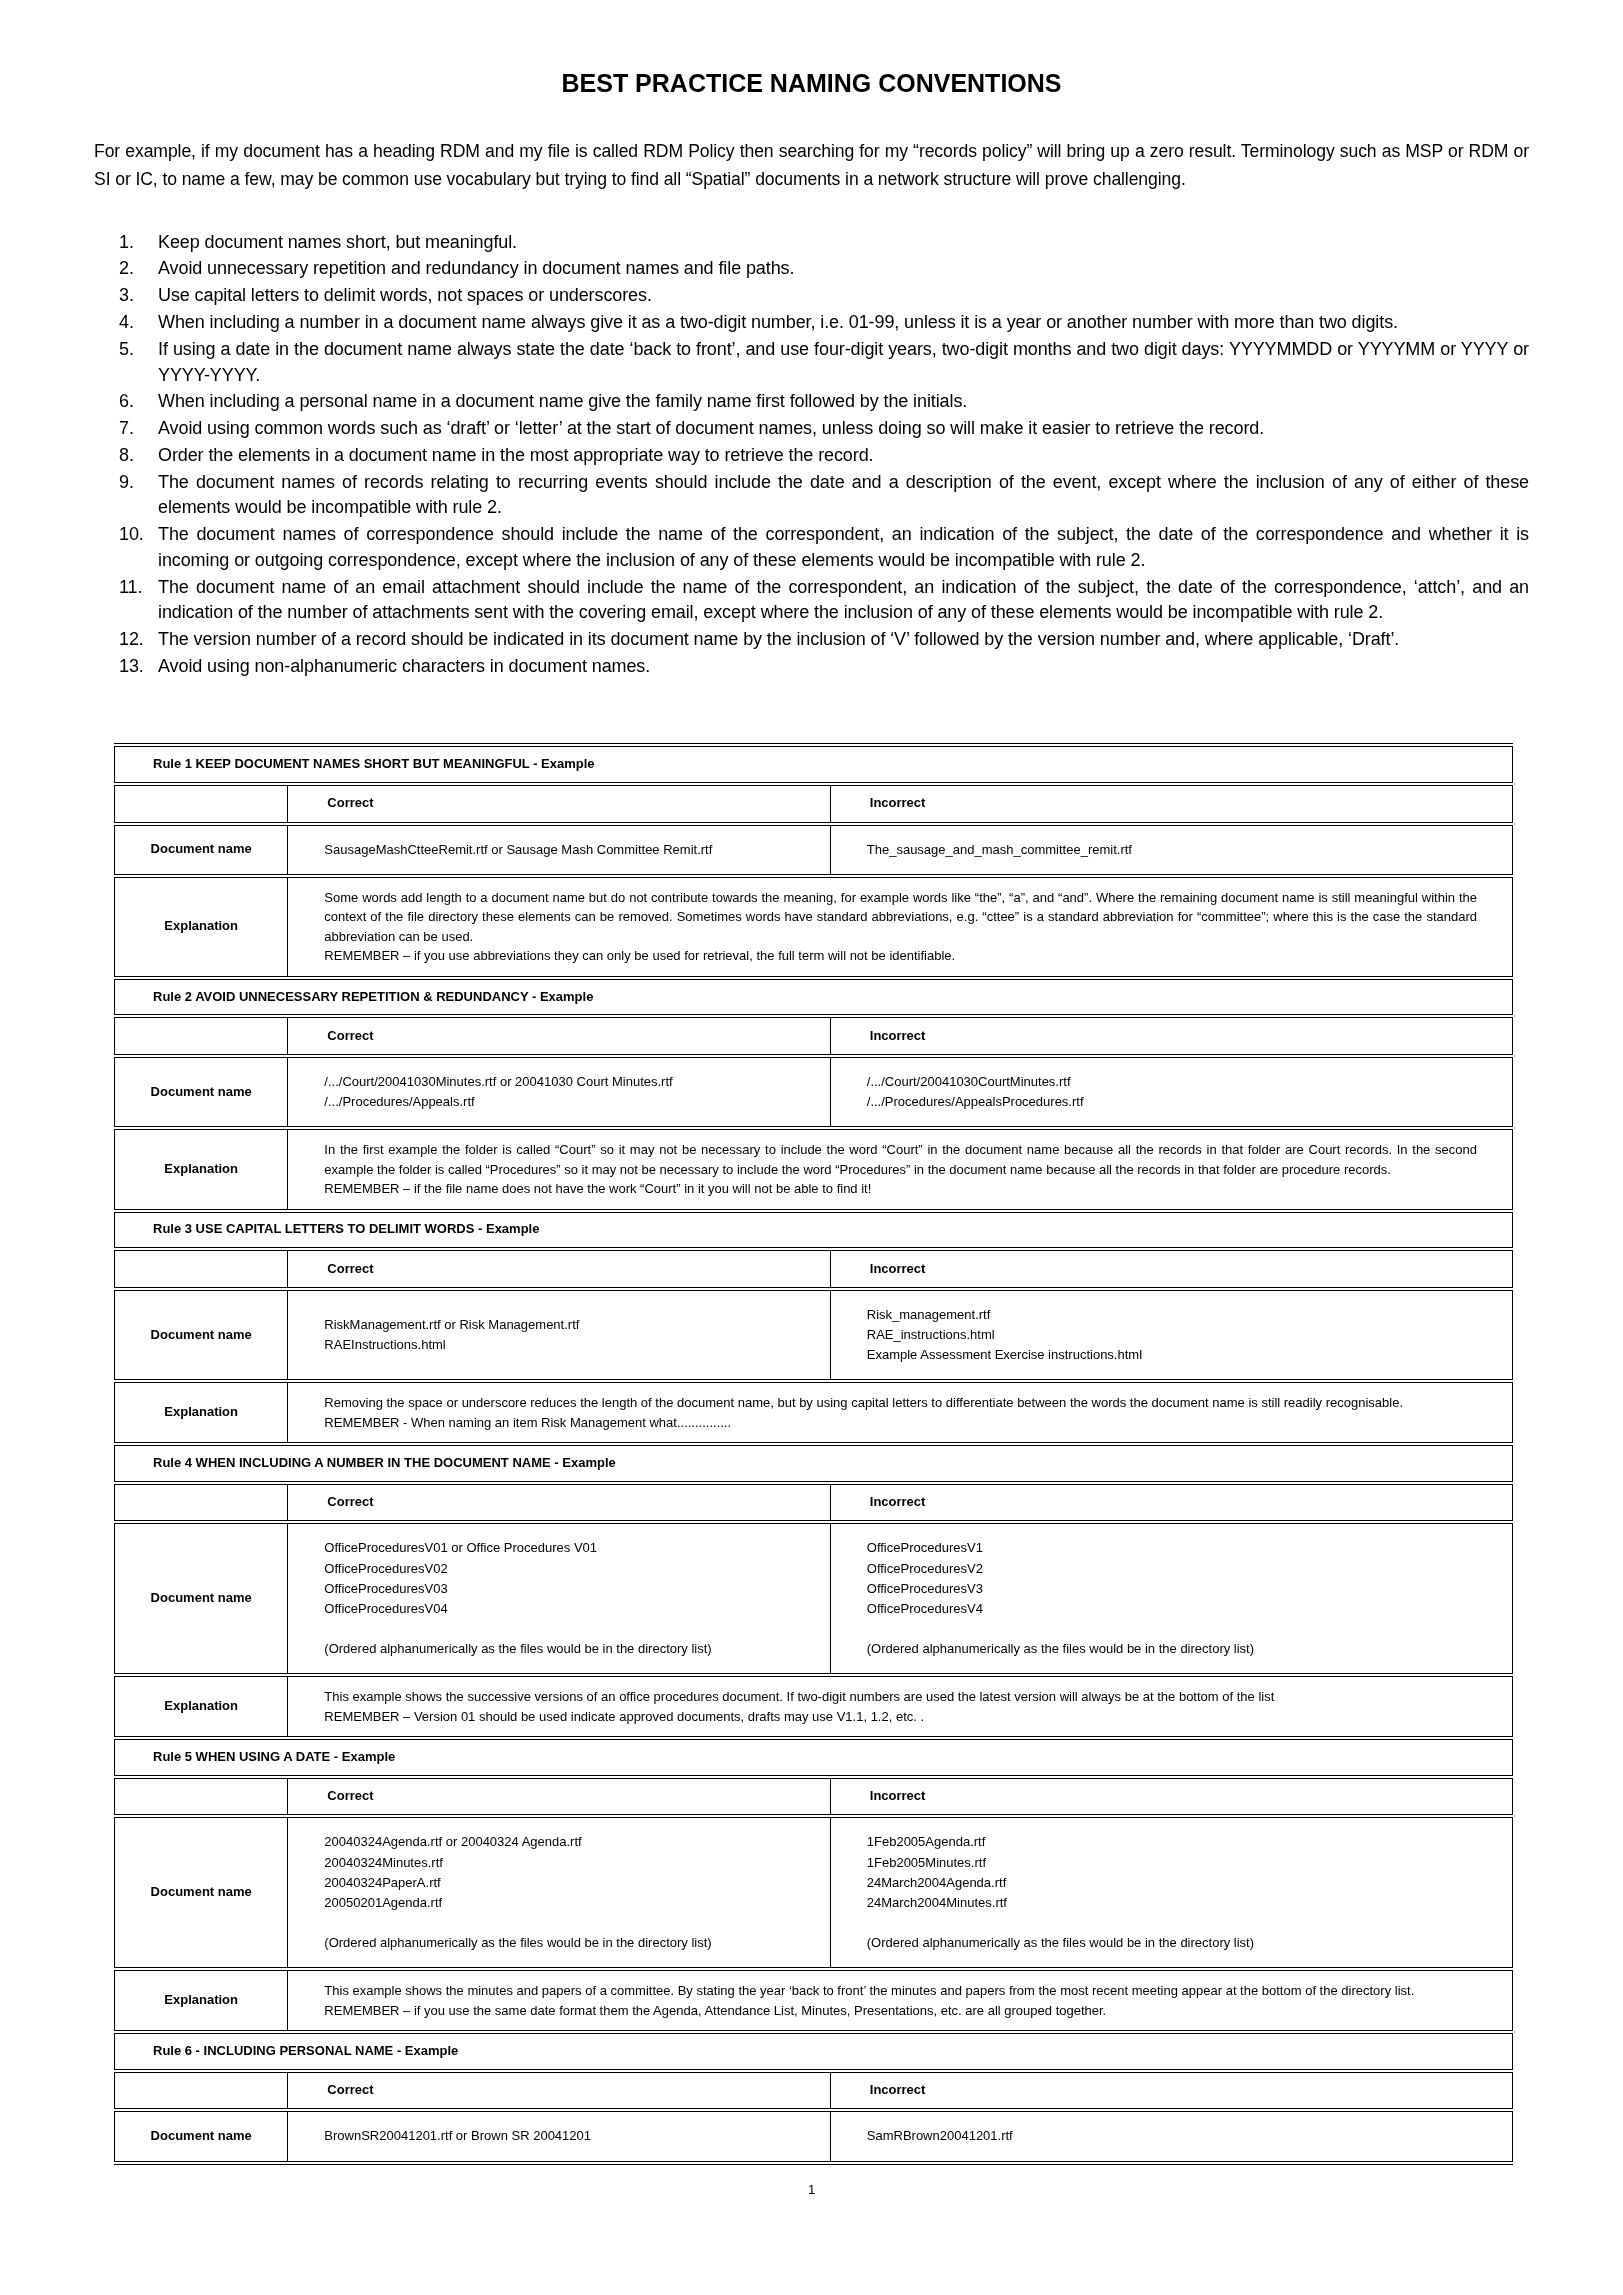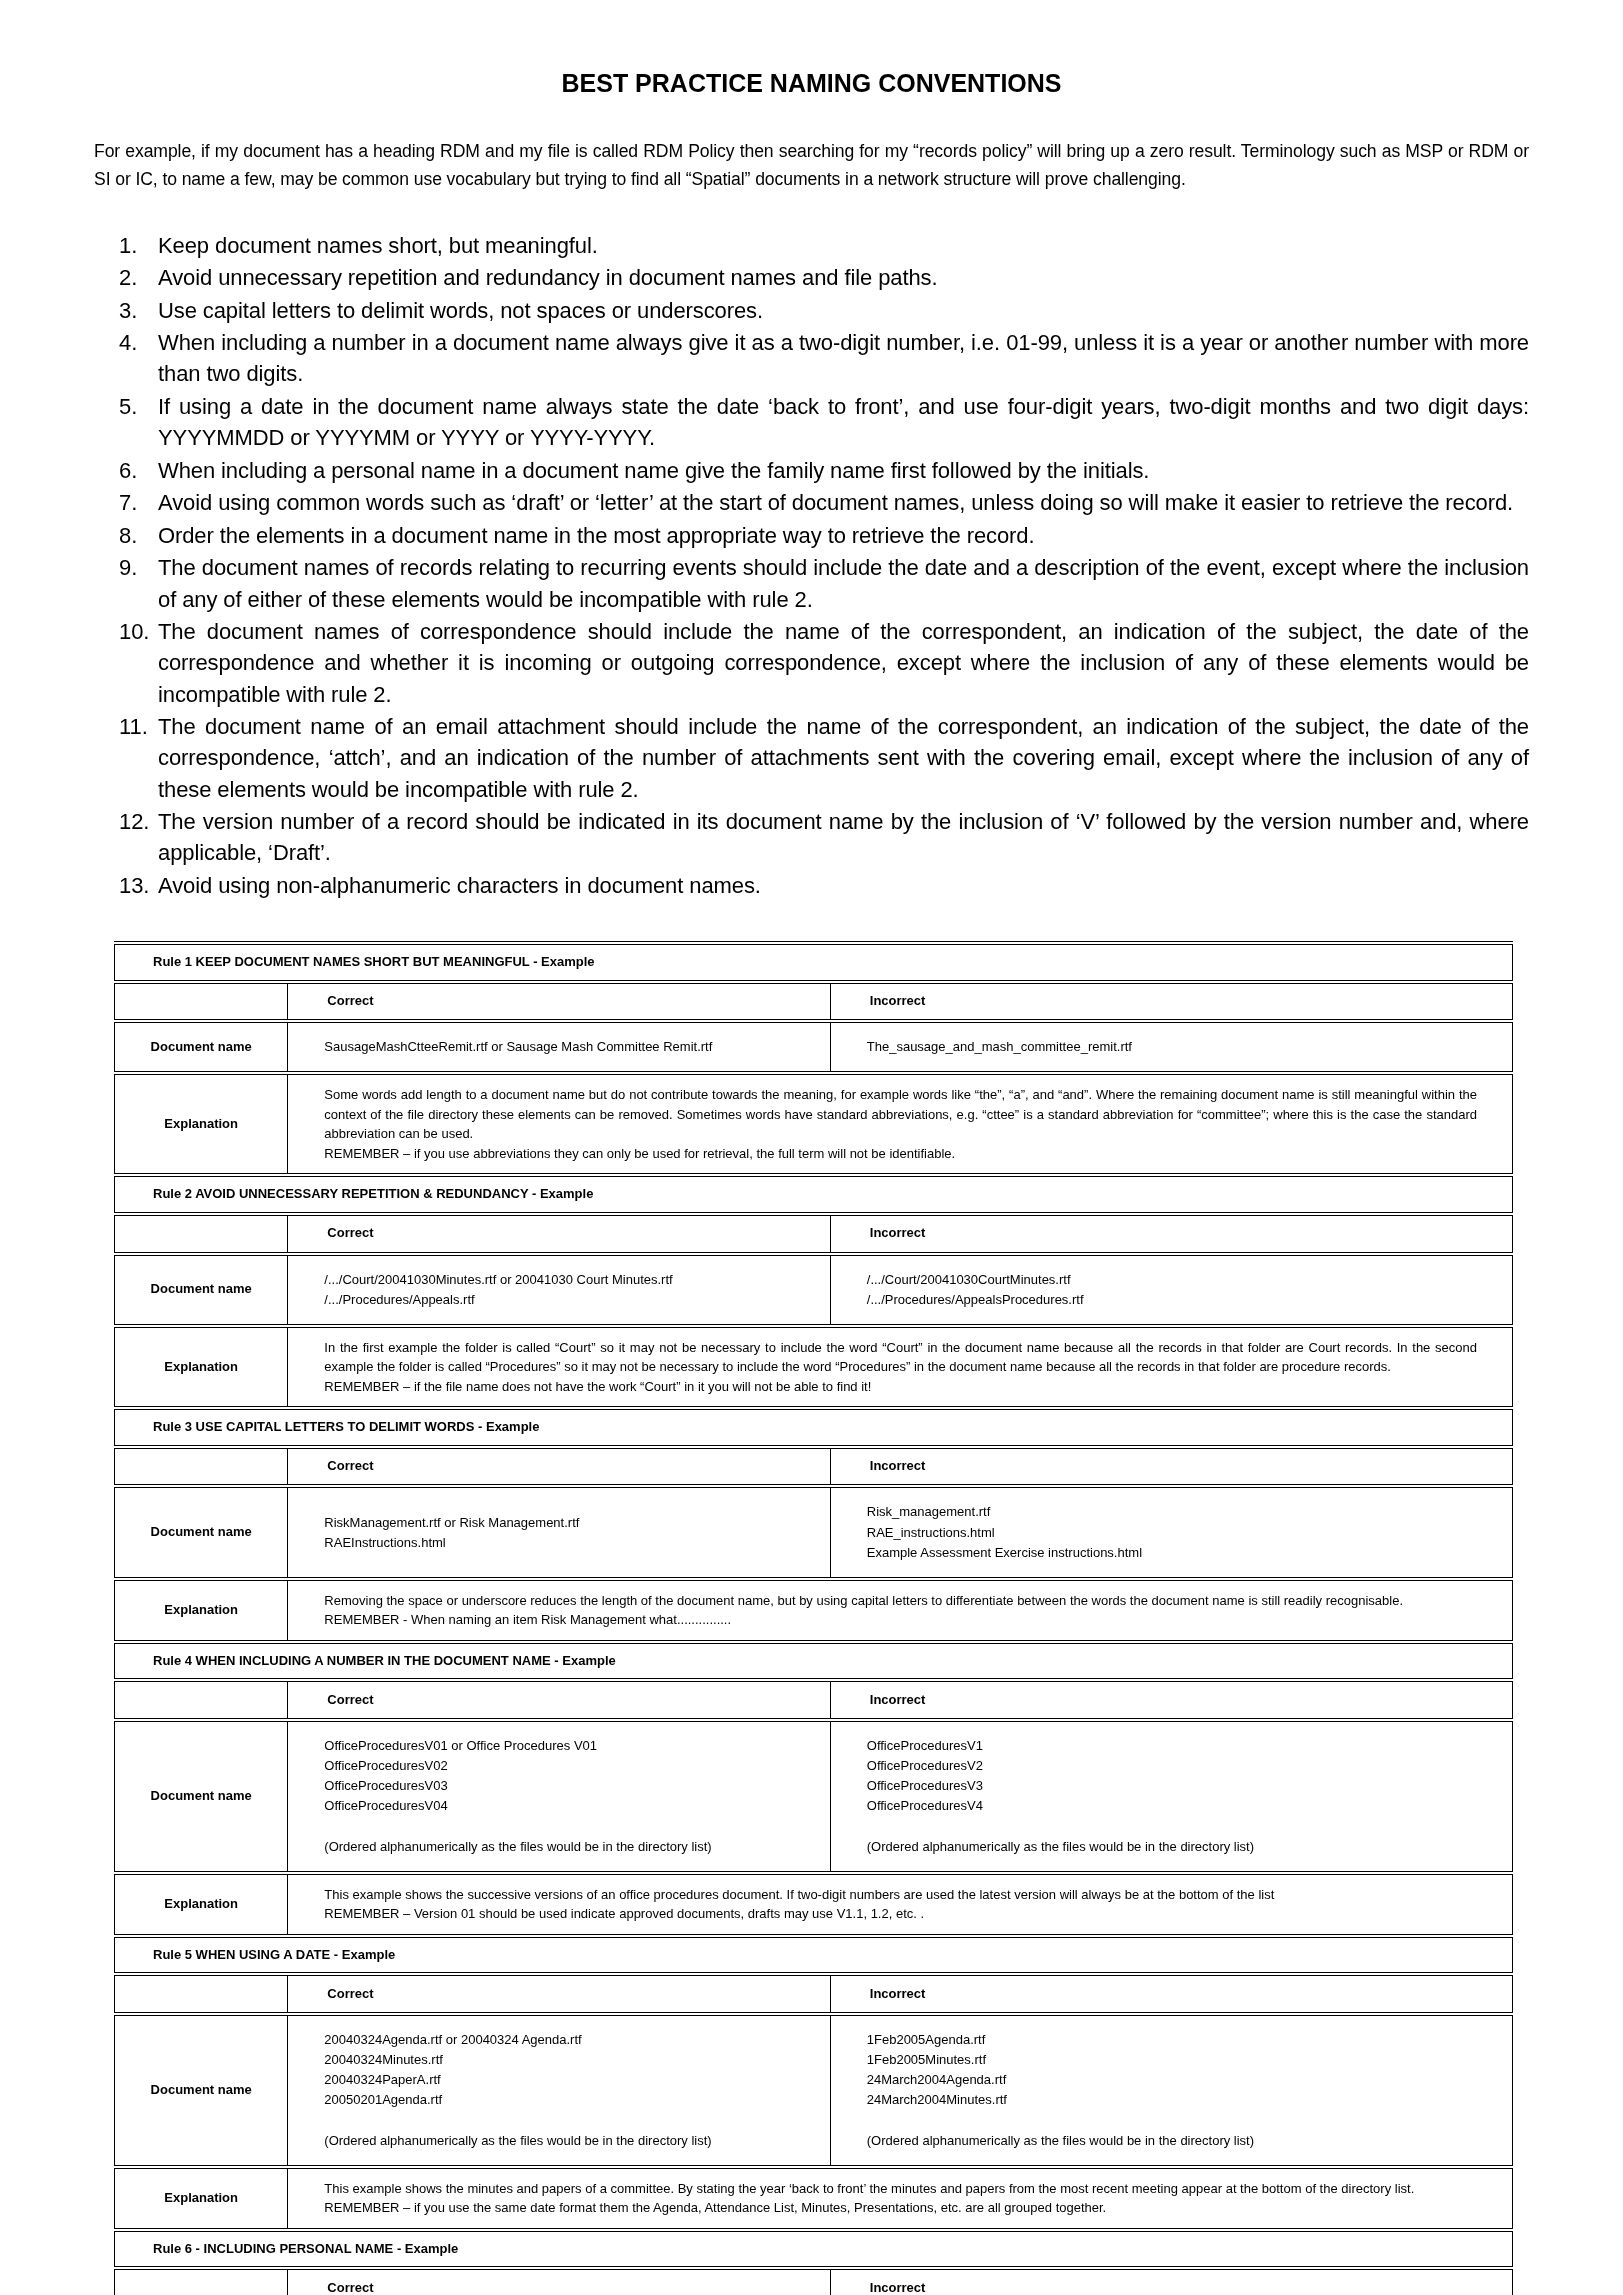--- a/index.html
+++ b/index.html
@@ -12,29 +12,29 @@
   .title{
     font-size:25px;font-weight:bold;text-align:center;
     margin:14px 0 40px 0;letter-spacing:0;
   }
   .intro p{
     font-size:17.6px;line-height:1.58;text-align:justify;margin:0 0 7.5px 0;
   }
   ol.rules{
     list-style:none;counter-reset:item;
     margin:36px 0 0 25px;padding:0 0 0 39px;
-    font-size:22px;line-height:1.42;text-align:justify;
+    font-size:18px;line-height:1.42;text-align:justify;
   }
   ol.rules li{counter-increment:item;position:relative;margin:0 0 1.3px 0;}
   ol.rules li::before{
     content:counter(item) ".";position:absolute;left:-39px;top:0;
   }
   table.rules-table{
     border-collapse:collapse;table-layout:fixed;
-    width:1399px;margin:40px 0 0 20px;
+    width:1399px;margin:64px 0 0 20px;
     font-size:13px;letter-spacing:0;
   }
   table.rules-table td{
     border-left:1.9px solid #000;border-right:1.9px solid #000;
     border-top:4.4px double #000;border-bottom:4.4px double #000;
     vertical-align:middle;word-wrap:break-word;
   }
   td.rule-header{
     font-weight:bold;padding:8.8px 12.6px 8.8px 38px;line-height:1.3;
   }

